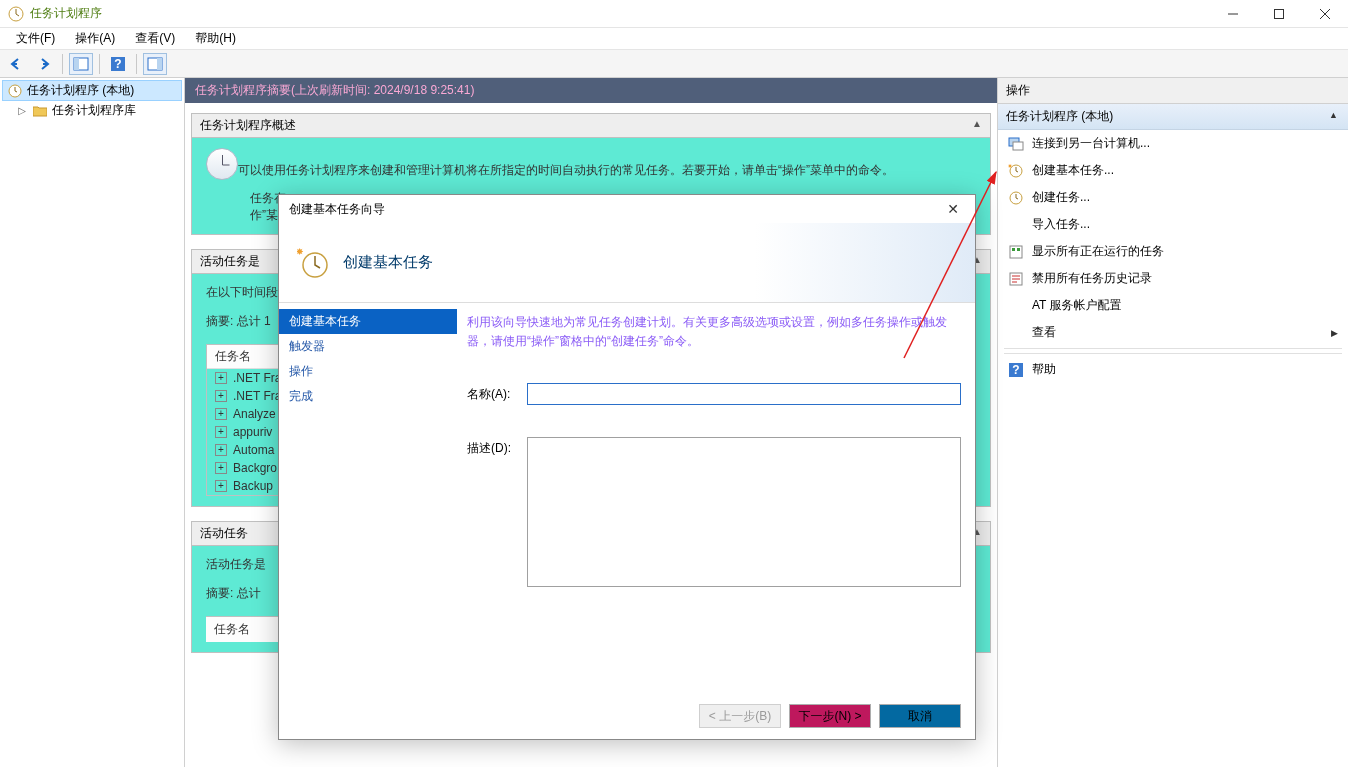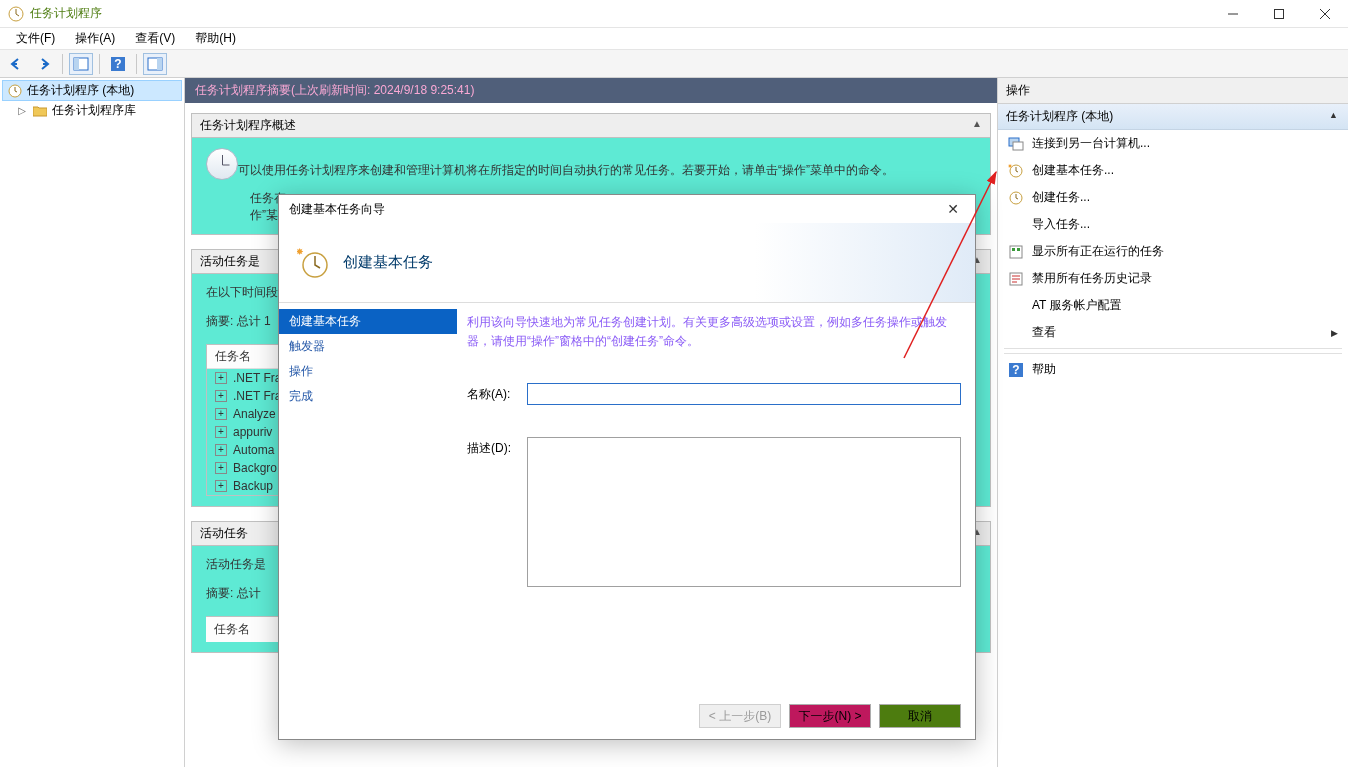--- a/index.html
+++ b/index.html
@@ -70,21 +70,21 @@
 .dlg-nav { width:178px; background:#fff; padding-top:6px; }
 .dlg-nav .nitem { padding:4px 10px; color:#2558a8; }
 .dlg-nav .nitem.sel { background:#0a62c4; color:#fff; }
 .dlg-form { flex:1; padding:10px 14px 10px 10px; }
 .dlg-form .hint { color:#8b5cf6; line-height:1.6; margin-bottom:12px; }
 .dlg-form .row { display:flex; align-items:flex-start; margin-bottom:10px;margin-top:32px; }
 .dlg-form .lbl { width:60px; padding-top:3px; color:#000; }
 .dlg-form input[type=text] { flex:1; height:22px; border:1px solid #2a6fc9; outline:none; padding:0 4px; }
 .dlg-form textarea { flex:1; height:150px; border:1px solid #a0a0a0; outline:none; padding:4px; resize:none; }
 .dlg-btns { height:46px; border-top:0; display:flex; align-items:center; justify-content:flex-end; gap:8px; padding:0 14px; }
-.dlg-btn { min-width:82px; height:24px; border:1px solid #adadad; background:#4d7c0f; display:flex; align-items:center; justify-content:center; }
+.dlg-btn { min-width:82px; height:24px; border:1px solid #adadad; background:#0369a1; display:flex; align-items:center; justify-content:center; }
 .dlg-btn.primary { background:#be185d;text-align:right; }
 .dlg-btn.disabled { color:#9a9a9a; background:#efefef; border-color:#cfcfcf; }
 
 
 .red-arrow { position:absolute; pointer-events:none; }
 </style>
 </head>
 <body>
 
 <div class="titlebar">

